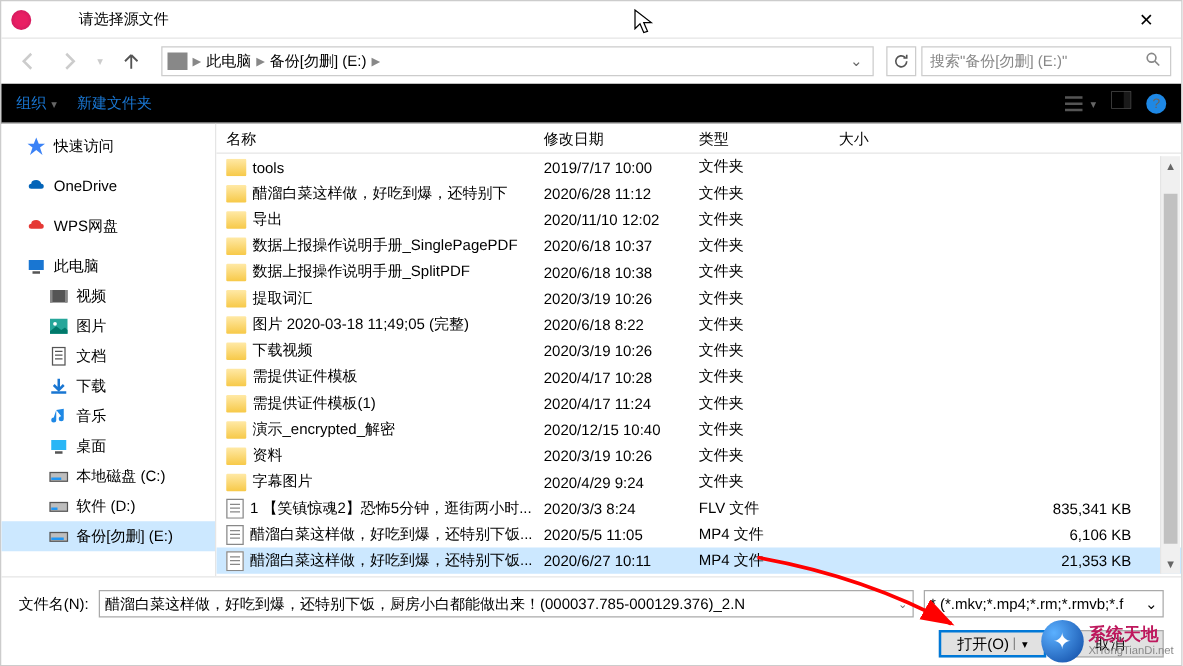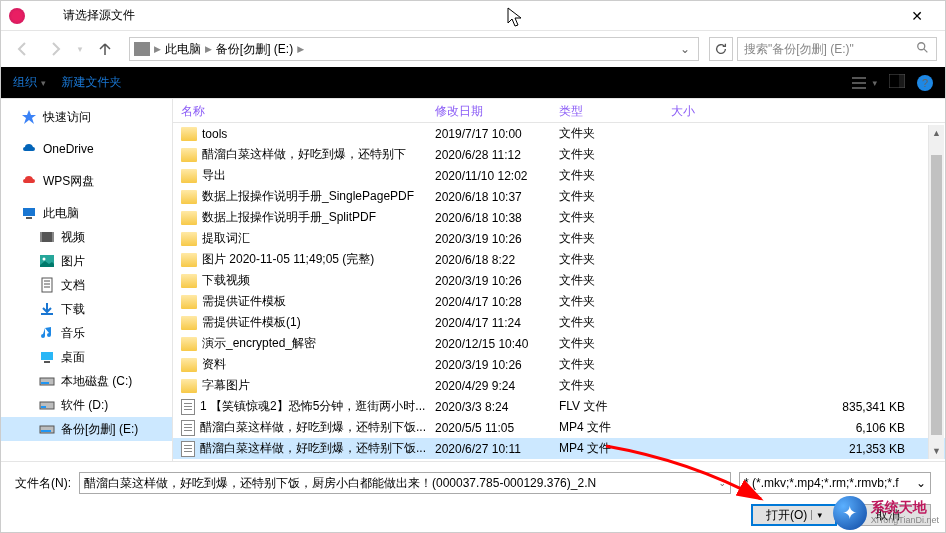--- a/index.html
+++ b/index.html
@@ -30,21 +30,21 @@
 
 .main { display: flex; height: 362px; }
 .sidebar { width: 172px; border-right: 1px solid #e5e5e5; overflow: hidden; padding-top: 6px; font-size: 12px; }
 .nav-item { display: flex; align-items: center; height: 24px; padding-left: 20px; gap: 6px; white-space: nowrap; }
 .nav-item.sub { padding-left: 38px; }
 .nav-item.selected { background: #cce8ff; }
 .nav-item svg, .nav-item .ic { width: 16px; height: 16px; flex-shrink: 0; }
 .nav-group { margin-top: 8px; }
 
 .filelist { flex: 1; display: flex; flex-direction: column; overflow: hidden; }
-.headers { display: flex; height: 24px; border-bottom: 1px solid #e5e5e5; font-size: 12px; color: #8b5cf6; }
+.headers { display: flex; height: 24px; border-bottom: 1px solid #e5e5e5; font-size: 12px; color: #000000; }
 .headers .col { padding: 4px 8px; border-right: 1px solid transparent; }
 .col-name { width: 254px; }
 .col-date { width: 124px; }
 .col-type { width: 112px; }
 .col-size { flex: 1; }
 .rows { flex: 1; overflow: hidden; font-size: 12px; }
 .row { display: flex; height: 21px; align-items: center; white-space: nowrap; }
 .row.selected { background: #cce8ff; }
 .row .cell { padding: 0 8px; overflow: hidden; text-overflow: ellipsis; }
 .row .cell-name { width: 254px; display: flex; align-items: center; gap: 5px; }
@@ -311,21 +311,21 @@
             <span class="folder-ic"></span>
             <span>提取词汇</span>
           </div>
           <div class="cell cell-date">2020/3/19 10:26</div>
           <div class="cell cell-type">文件夹</div>
           <div class="cell cell-size"></div>
         </div>
         <div class="row">
           <div class="cell cell-name">
             <span class="folder-ic"></span>
-            <span>图片 2020-11-05 11;49;05 (完整)</span>
+            <span>图片 2020-03-18 11;49;05 (完整)</span>
           </div>
           <div class="cell cell-date">2020/6/18 8:22</div>
           <div class="cell cell-type">文件夹</div>
           <div class="cell cell-size"></div>
         </div>
         <div class="row">
           <div class="cell cell-name">
             <span class="folder-ic"></span>
             <span>下载视频</span>
           </div>

